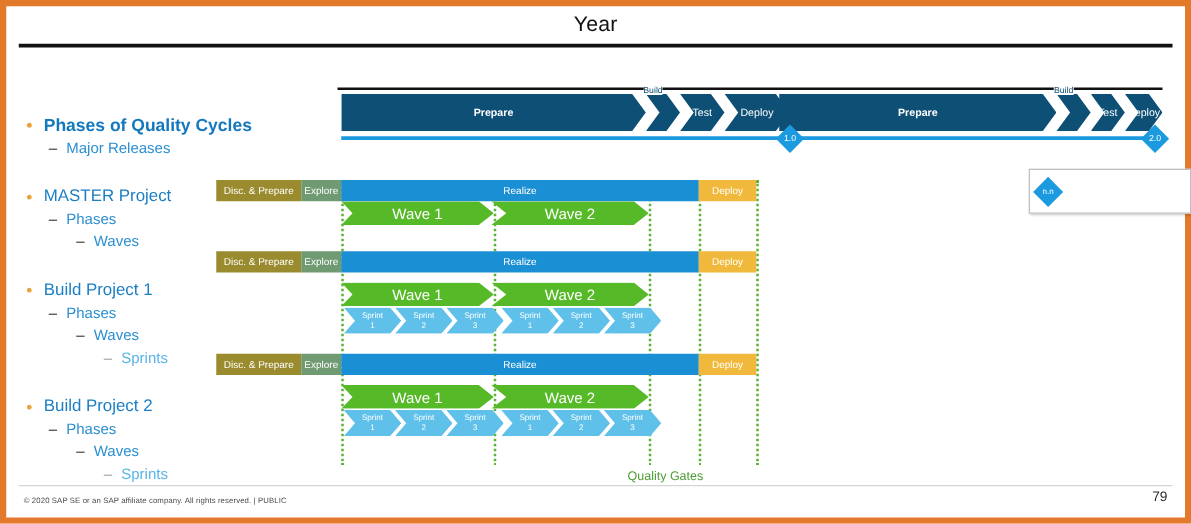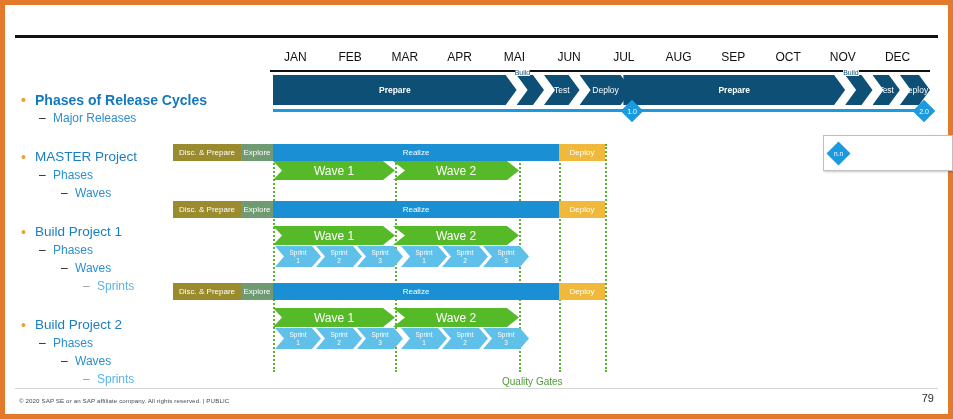--- a/index.html
+++ b/index.html
@@ -81,40 +81,27 @@
   .foot-rule{position:absolute;left:10px;top:383px;width:923px;height:1px;background:#d5d5d5;}
   .footer{position:absolute;left:14px;top:392px;font-size:6.2px;color:#4a4a4a;letter-spacing:.1px;}
   .pagenum{position:absolute;right:14px;top:387px;font-size:11px;color:#2a2a2a;}
 </style>
 </head>
 <body>
 
 <div id="slide">
   <div id="canvas">
 
+    <div class="year-title">Year</div>
     <div class="header-rule"></div>
 
-    <div class="months" id="months-row">
-        <div class="month" style="left: -2.125px;">JAN</div>
-        <div class="month" style="left: 52.625px;">FEB</div>
-        <div class="month" style="left: 107.375px;">MAR</div>
-        <div class="month" style="left: 162.125px;">APR</div>
-        <div class="month" style="left: 216.875px;">MAI</div>
-        <div class="month" style="left: 271.625px;">JUN</div>
-        <div class="month" style="left: 326.375px;">JUL</div>
-        <div class="month" style="left: 381.125px;">AUG</div>
-        <div class="month" style="left: 435.875px;">SEP</div>
-        <div class="month" style="left: 490.625px;">OCT</div>
-        <div class="month" style="left: 545.375px;">NOV</div>
-        <div class="month" style="left: 600.125px;">DEC</div>
-      </div>
     <div class="months-rule"></div>
 
     <div class="outline" id="outline-root">
-        <div class="lvl1 bold"><span class="bul">•</span><span>Phases of Release Cycles</span></div>
+        <div class="lvl1 bold"><span class="bul">•</span><span>Phases of Quality Cycles</span></div>
         <div class="lvl2"><span class="dash">–</span><span>Major Releases</span></div>
         <div class="gap"></div>
         <div class="lvl1"><span class="bul">•</span><span>MASTER Project</span></div>
         <div class="lvl2"><span class="dash">–</span><span>Phases</span></div>
         <div class="lvl3"><span class="dash">–</span><span>Waves</span></div>
         <div class="gap"></div>
         <div class="lvl1"><span class="bul">•</span><span>Build Project 1</span></div>
         <div class="lvl2"><span class="dash">–</span><span>Phases</span></div>
         <div class="lvl3"><span class="dash">–</span><span>Waves</span></div>
         <div class="lvl4"><span class="dash">–</span><span>Sprints</span></div>

